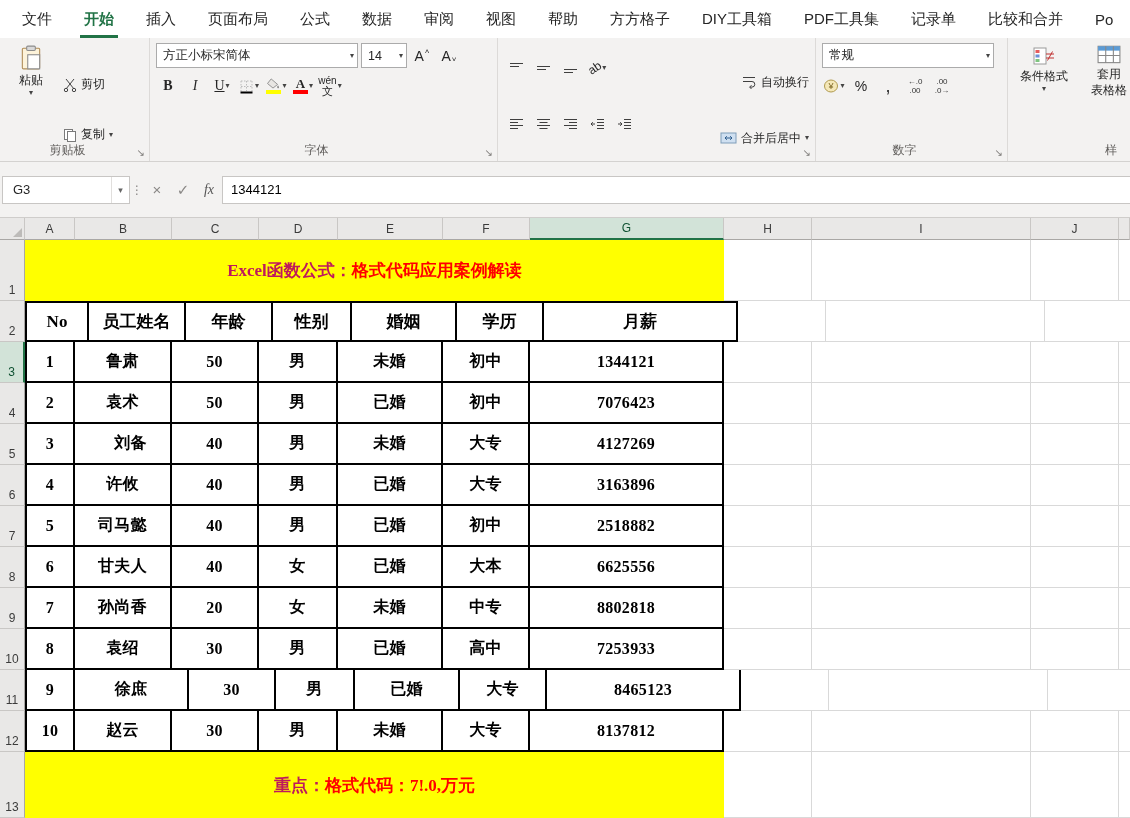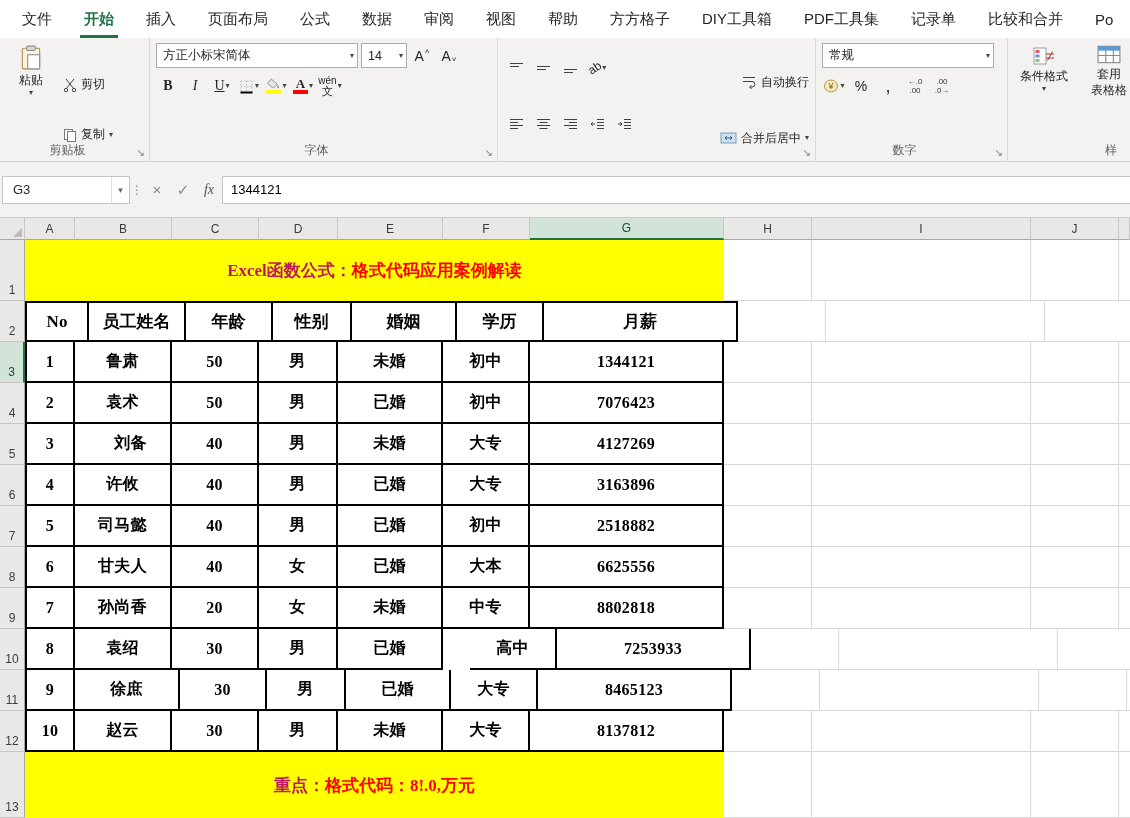--- a/index.html
+++ b/index.html
@@ -513,31 +513,31 @@
         <div class="c g" style="width: 88px;"></div>
         <div class="c gfill"></div>
       </div>
       <div class="grow" style="height: 41px;">
         <div class="rowhead" style="width: 25px;">10</div>
         <div class="c t d first" style="width: 50px;">8</div>
         <div class="c t d" style="width: 97px;">袁绍</div>
         <div class="c t d" style="width: 87px;">30</div>
         <div class="c t d" style="width: 79px;">男</div>
         <div class="c t d" style="width: 105px;">已婚</div>
-        <div class="c t d" style="width: 87px; margin-left: 27px;">高中</div>
+        <div class="c t d" style="width: 87px;">高中</div>
         <div class="c t d" style="width: 194px;">7253933</div>
         <div class="c g" style="width: 88px;"></div>
         <div class="c g" style="width: 219px;"></div>
         <div class="c g" style="width: 88px;"></div>
         <div class="c gfill"></div>
       </div>
       <div class="grow" style="height: 41px;">
         <div class="rowhead" style="width: 25px;">11</div>
         <div class="c t d first" style="width: 50px;">9</div>
-        <div class="c t d" style="width: 105px;">徐庶</div>
+        <div class="c t d" style="width: 114px;">徐庶</div>
         <div class="c t d" style="width: 87px;">30</div>
         <div class="c t d" style="width: 79px;">男</div>
         <div class="c t d" style="width: 105px;">已婚</div>
         <div class="c t d" style="width: 87px;">大专</div>
         <div class="c t d" style="width: 194px;">8465123</div>
         <div class="c g" style="width: 88px;"></div>
         <div class="c g" style="width: 219px;"></div>
         <div class="c g" style="width: 88px;"></div>
         <div class="c gfill"></div>
       </div>
@@ -552,21 +552,21 @@
         <div class="c t d" style="width: 194px;">8137812</div>
         <div class="c g" style="width: 88px;"></div>
         <div class="c g" style="width: 219px;"></div>
         <div class="c g" style="width: 88px;"></div>
         <div class="c gfill"></div>
       </div>
       <div class="grow" style="height: 66px;">
         <div class="rowhead" style="width: 25px;">13</div>
         <div class="c banner" style="width: 699px;">
           <span class="bpre">重点：</span>
-          <span class="bred">格式代码：8!.0,万元</span>
+          <span class="bred">格式代码：7!.0,万元</span>
         </div>
         <div class="c g" style="width: 88px;"></div>
         <div class="c g" style="width: 219px;"></div>
         <div class="c g" style="width: 88px;"></div>
         <div class="c gfill"></div>
       </div>
     </div>
 </div>
 
 </body></html>

